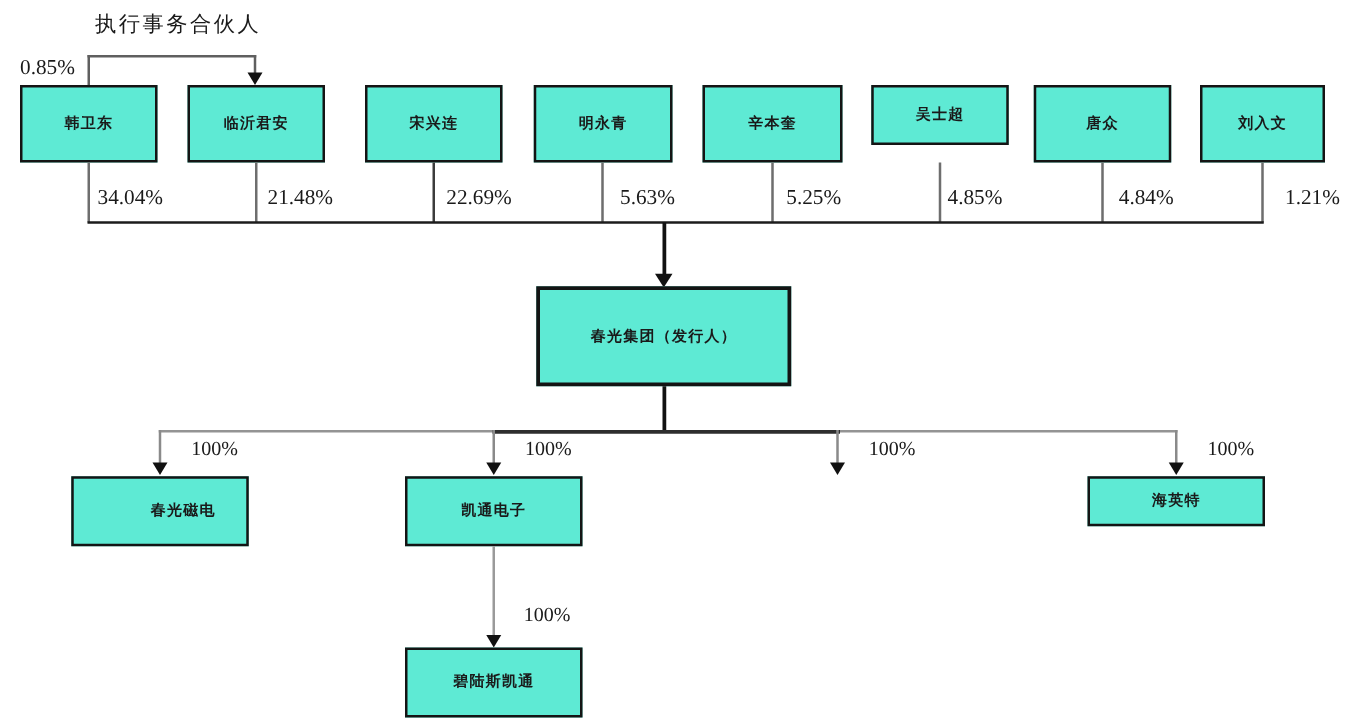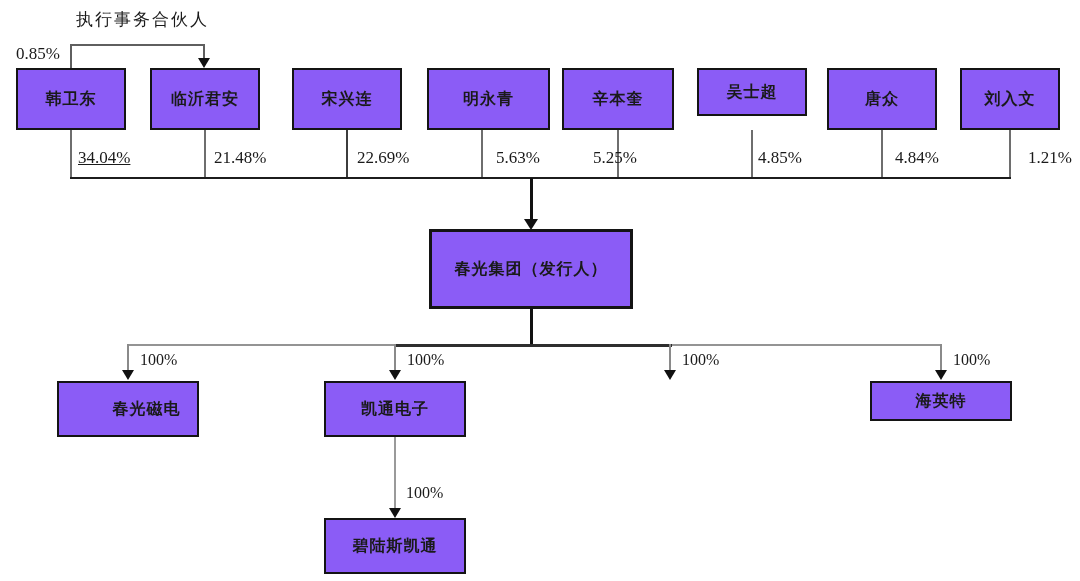--- a/index.html
+++ b/index.html
@@ -13,26 +13,26 @@
     height: 581px;
     background: #ffffff;
     font-family: "Liberation Serif", "DejaVu Serif", serif;
     color: #1a1a1a;
     overflow: hidden;
   }
   .box {
     position: absolute;
     box-sizing: border-box;
     border: 2px solid #141414;
-    background: #8b5cf6;
+    background: #5eead4;
     display: flex;
     align-items: center;
     justify-content: center;
     text-align: center;
-    font-size: 16px;
+    font-size: 12px;
     font-weight: 600;
     letter-spacing: 1px;
     line-height: 1.3;
   }
   .box.issuer {
     border-width: 3px;
     flex-direction: row;
     line-height: 28px;
   }
   .l {
@@ -45,20 +45,21 @@
   }
   .pct {
     position: absolute;
     font-size: 17px;
     white-space: nowrap;
   }
   .pct-s {
     position: absolute;
     font-size: 16px;
     white-space: nowrap;
+    margin-left: 13px;
   }
   .arr {
     position: absolute;
     width: 0;
     height: 0;
     border-left: 7px solid transparent;
     border-right: 7px solid transparent;
     border-top: 11px solid #111111;
   }
   .arr-s {
@@ -84,21 +85,21 @@
 
   <div class="box" style="left:16px;top:68px;width:110px;height:62px;">
     <span>韩卫东</span>
   </div>
   <div class="box" style="left:150px;top:68px;width:110px;height:62px;align-items:center;">
     <span>临沂君安</span>
   </div>
   <div class="box" style="left:292px;top:68px;width:110px;height:62px;">
     <span>宋兴连</span>
   </div>
-  <div class="box" style="left:427px;top:68px;width:123px;height:62px;">
+  <div class="box" style="left:427px;top:68px;width:111px;height:62px;">
     <span>明永青</span>
   </div>
   <div class="box" style="left:562px;top:68px;width:112px;height:62px;">
     <span>辛本奎</span>
   </div>
   <div class="box" style="left:697px;top:68px;width:110px;height:48px;">
     <span>吴士超</span>
   </div>
   <div class="box" style="left:827px;top:68px;width:110px;height:62px;">
     <span>唐众</span>
@@ -109,25 +110,25 @@
 
   <div class="l" style="left:70px;top:130px;width:2px;height:48px;background:#6e6e6e;"></div>
   <div class="l" style="left:204px;top:130px;width:2px;height:48px;background:#6e6e6e;"></div>
   <div class="l" style="left:346px;top:130px;width:2px;height:48px;background:#3c3c3c;"></div>
   <div class="l" style="left:481px;top:130px;width:2px;height:48px;background:#6e6e6e;"></div>
   <div class="l" style="left:617px;top:130px;width:2px;height:48px;background:#6e6e6e;"></div>
   <div class="l" style="left:751px;top:130px;width:2px;height:48px;background:#6e6e6e;"></div>
   <div class="l" style="left:881px;top:130px;width:2px;height:48px;background:#6e6e6e;"></div>
   <div class="l" style="left:1009px;top:130px;width:2px;height:48px;background:#6e6e6e;"></div>
 
-  <div class="pct" style="left:78px;top:148px;text-decoration:underline;">34.04%</div>
+  <div class="pct" style="left:78px;top:148px;">34.04%</div>
   <div class="pct" style="left:214px;top:148px;">21.48%</div>
   <div class="pct" style="left:357px;top:148px;text-align:right;">22.69%</div>
   <div class="pct" style="left:496px;top:148px;">5.63%</div>
-  <div class="pct" style="left:593px;top:148px;">5.25%</div>
+  <div class="pct" style="left:629px;top:148px;">5.25%</div>
   <div class="pct" style="left:758px;top:148px;">4.85%</div>
   <div class="pct" style="left:895px;top:148px;">4.84%</div>
   <div class="pct" style="left:1028px;top:148px;">1.21%</div>
 
   <div class="l" style="left:70px;top:177px;width:941px;height:2px;background:#1c1c1c;"></div>
 
   <div class="l" style="left:530px;top:178px;width:3px;height:42px;background:#111111;"></div>
   <div class="arr" style="left:524px;top:219px;"></div>
 
   <div class="box issuer" style="left:429px;top:229px;width:204px;height:80px;">

